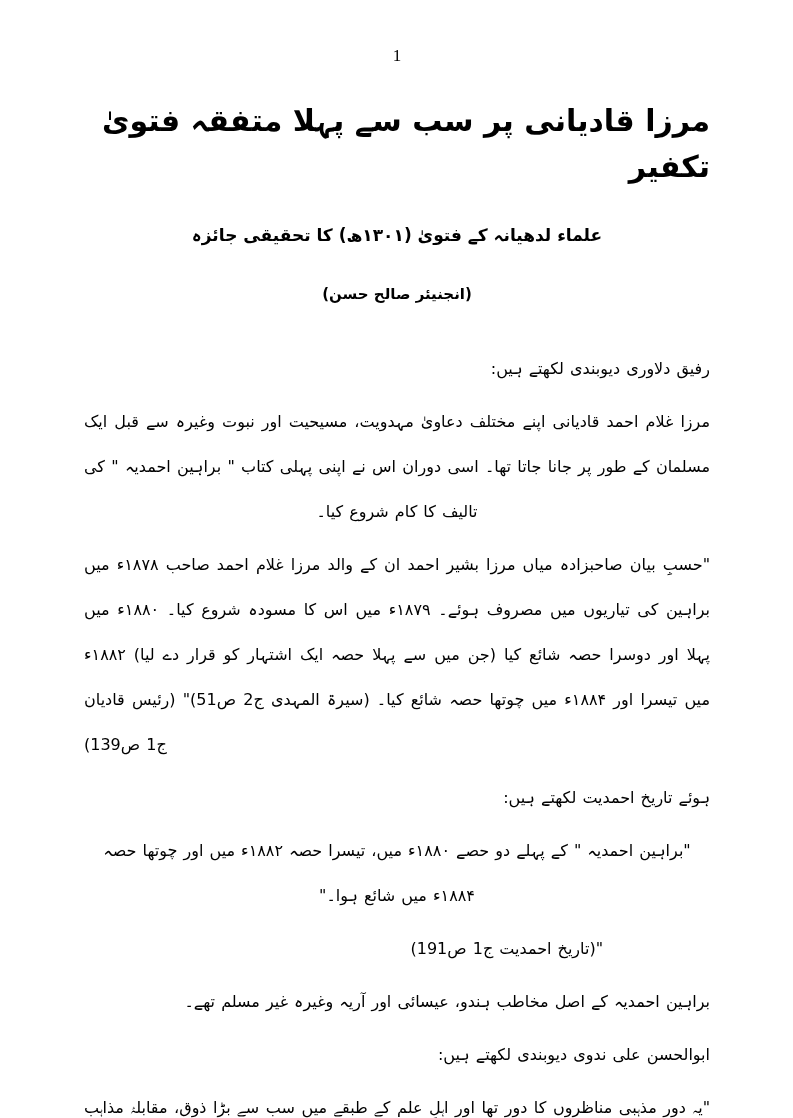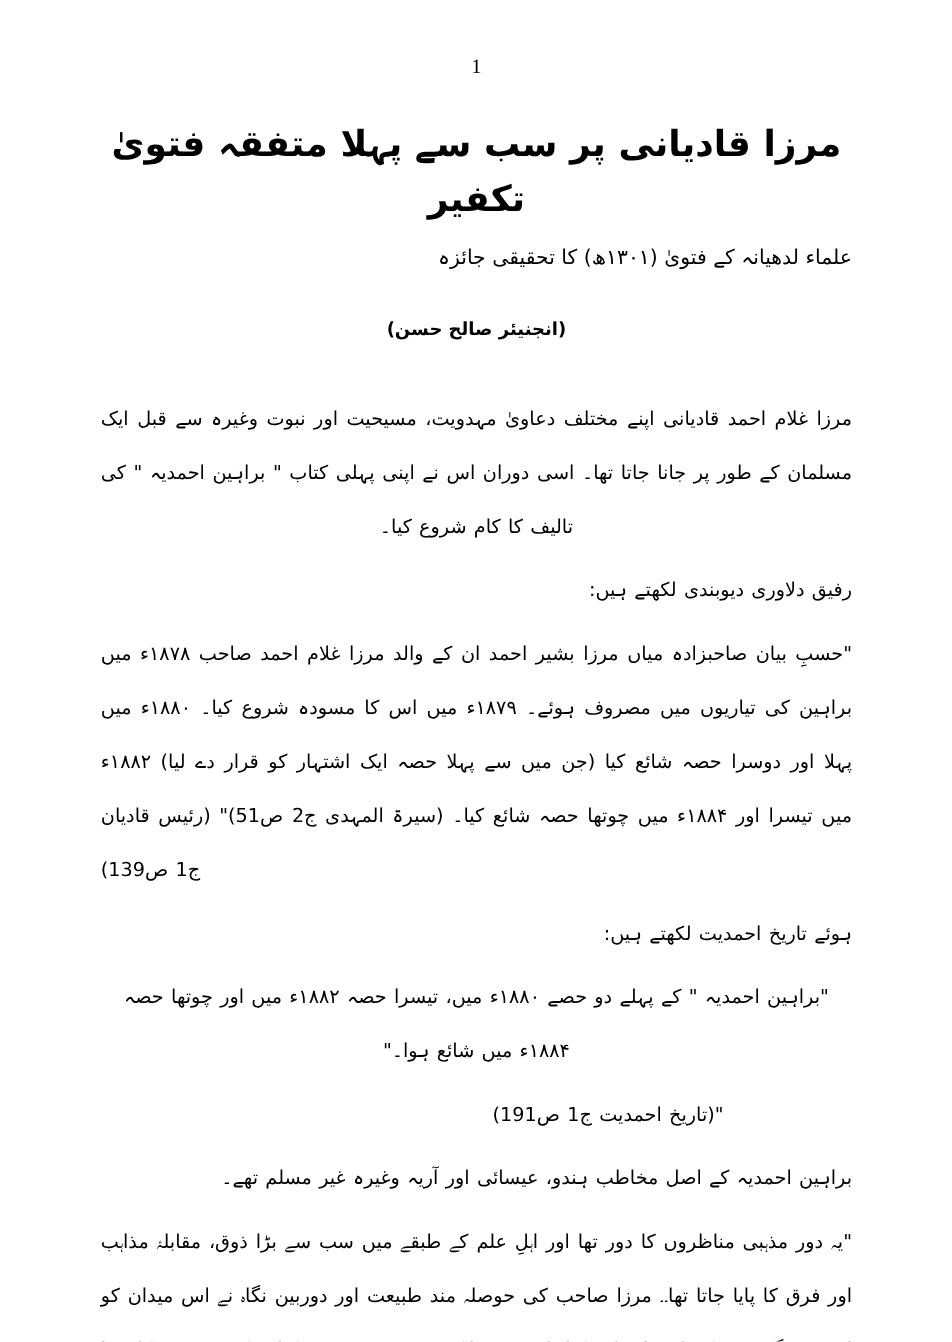--- a/index.html
+++ b/index.html
@@ -19,30 +19,29 @@
   }
   .pageno {
     direction: ltr;
     text-align: center;
     font-family: "Liberation Serif", "DejaVu Serif", serif;
     font-size: 17px;
     line-height: 20px;
     margin: 0 0 32px 0;
   }
   .title {
-    text-align: center;
     font-size: 30px;
     font-weight: bold;
     line-height: 46px;
-    margin: 0 0 12px 0;
+    margin: 0 0 32px 0;
   }
   .subtitle {
-    text-align: right;
+    text-align: center;
     font-size: 17px;
-    font-weight: normal;
+    font-weight: bold;
     line-height: 26px;
     margin: 0 0 34px 0;
   }
   .author {
     text-align: center;
     font-size: 15px;
     line-height: 24px;
     margin: 0 0 40px 0;
     font-weight: bold;
   }
@@ -64,30 +63,31 @@
 <div class="page">
 
   <div class="pageno">1</div>
 
   <div class="title">مرزا قادیانی پر سب سے پہلا متفقہ فتویٰ تکفیر</div>
 
   <div class="subtitle">علماء لدھیانہ کے فتویٰ (۱۳۰۱ھ) کا تحقیقی جائزہ</div>
 
   <div class="author">(انجنیئر صالح حسن)</div>
 
+  <p class="body align-right">رفیق دلاوری دیوبندی لکھتے ہیں:</p>
+
   <p class="body justify-center">مرزا غلام احمد قادیانی اپنے مختلف دعاویٰ مہدویت، مسیحیت اور نبوت وغیرہ سے قبل ایک مسلمان کے طور پر جانا جاتا تھا۔ اسی دوران اس نے اپنی پہلی کتاب " براہین احمدیہ " کی تالیف کا کام شروع کیا۔</p>
-
-  <p class="body align-right">رفیق دلاوری دیوبندی لکھتے ہیں:</p>
 
   <p class="body justify-lastleft">"حسبِ بیان صاحبزادہ میاں مرزا بشیر احمد ان کے والد مرزا غلام احمد صاحب ۱۸۷۸ء میں براہین کی تیاریوں میں مصروف ہوئے۔ ۱۸۷۹ء میں اس کا مسودہ شروع کیا۔ ۱۸۸۰ء میں پہلا اور دوسرا حصہ شائع کیا (جن میں سے پہلا حصہ ایک اشتہار کو قرار دے لیا) ۱۸۸۲ء میں تیسرا اور ۱۸۸۴ء میں چوتھا حصہ شائع کیا۔ (سیرۃ المہدی ج2 ص51)" (رئیس قادیان ج1 ص139)</p>
 
   <p class="body align-right">ہوئے تاریخ احمدیت لکھتے ہیں:</p>
 
   <p class="body align-center">"براہین احمدیہ " کے پہلے دو حصے ۱۸۸۰ء میں، تیسرا حصہ ۱۸۸۲ء میں اور چوتھا حصہ ۱۸۸۴ء میں شائع ہوا۔"</p>
 
   <p class="body ref-indent">"(تاریخ احمدیت ج1 ص191)</p>
 
   <p class="body align-right">براہین احمدیہ کے اصل مخاطب ہندو، عیسائی اور آریہ وغیرہ غیر مسلم تھے۔</p>
 
+  <p class="body align-right">ابوالحسن علی ندوی دیوبندی لکھتے ہیں:</p>
 
   <p class="body justify-lastleft">"یہ دور مذہبی مناظروں کا دور تھا اور اہلِ علم کے طبقے میں سب سے بڑا ذوق، مقابلۂ مذاہب اور فرق کا پایا جاتا تھا۔۔ مرزا صاحب کی حوصلہ مند طبیعت اور دوربین نگاہ نے اس میدان کو اپنی سرگرمیوں کے لیئے انتخاب کیا۔ انہوں نے ایک بہت بڑی ضخیم کتاب کی تصنیف کا بیڑا اٹھایا۔ جس میں اسلام کی صداقت، قرآن کے اعجاز اور رسول اللہ ﷺ کی نبوت کو بدلائل عقلی ثابت کیا</p>
 
 </div>
 
 </body></html>

